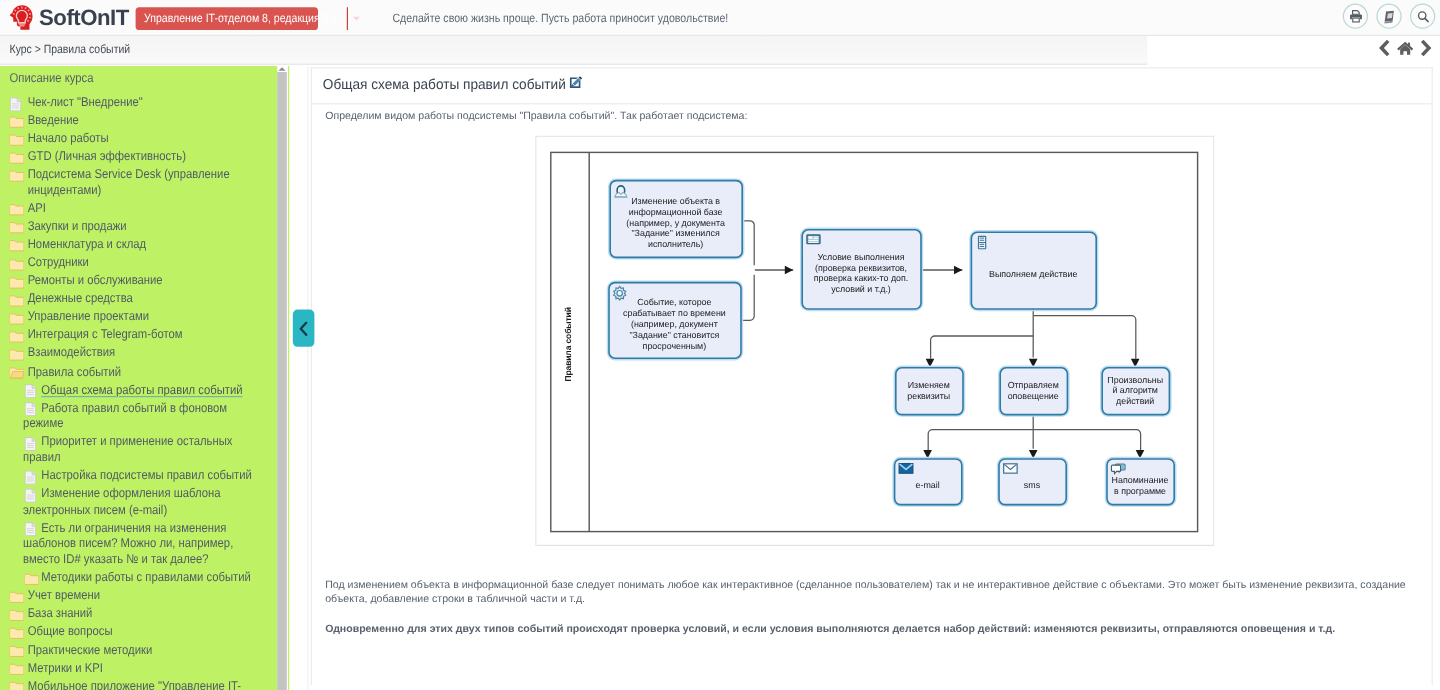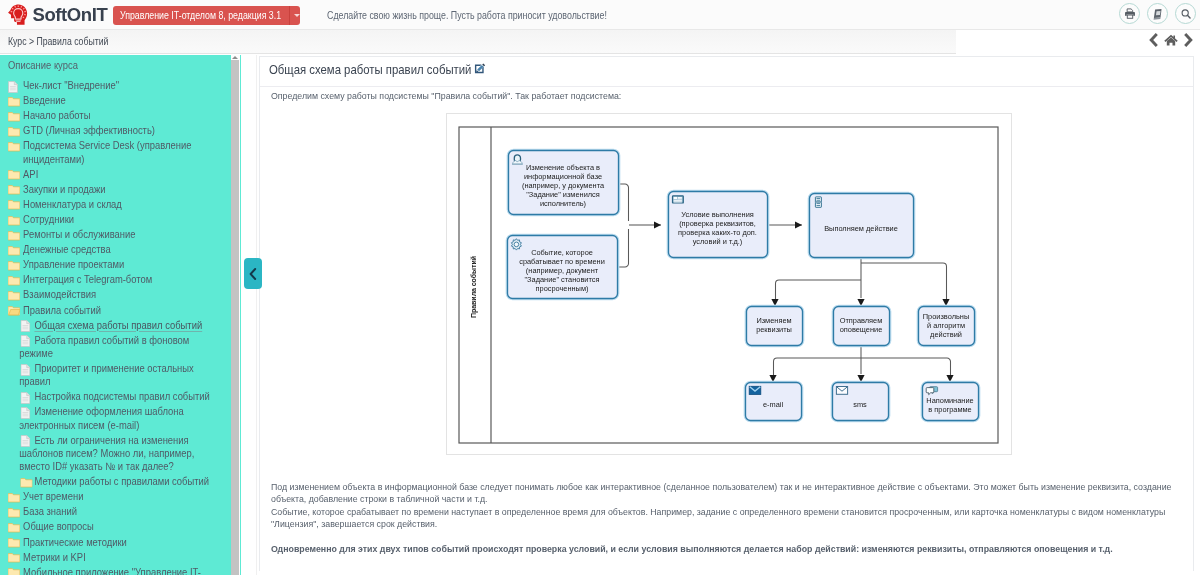--- a/index.html
+++ b/index.html
@@ -10,21 +10,21 @@
     background:#ffffff; color:#333; font-size:13px;
     -webkit-font-smoothing:antialiased;
   }
   
   .topbar { position:absolute; left:0; top:0; width:1200px; height:30px;
      background:#fbfbfb; border-bottom:1px solid #e8e8e8; }
   .logo-wrap { position:absolute; left:7px; top:3px; display:flex; align-items:center;text-align:right; }
   .logo-mark { width:21.5px; height:22px; }
   .logo-text { font-size:18.5px; font-weight:bold; color:#38414e; letter-spacing:-0.4px;
       margin-left:4px; line-height:24px; }
-  .prod-btn { position:absolute; left:113px; top:6px; height:19px; width:187px;
+  .prod-btn { position:absolute; left:113px; top:6px; height:19px; width:152px;
       background:#d9534f; border-radius:3px; color:#fff; font-size:10px;
       line-height:19px; padding-left:0px; white-space:nowrap; }
   .prod-btn .plabel { position:absolute; left:7px; top:0; transform:scaleX(0.88); transform-origin:0 0; }
   .prod-btn .caret-zone { position:absolute; left:176px; top:0; width:15px; height:19px;
       border-left:1px solid #c9413d; }
   .prod-btn .caret { position:absolute; left:4px; top:8px; width:0; height:0;
       border-left:3.4px solid transparent; border-right:3.4px solid transparent;
       border-top:3.6px solid #f7d7d6; }
   .slogan { position:absolute; left:327px; top:6px; font-size:10px; color:#5d6673; line-height:19px;
       transform:scaleX(0.883); transform-origin:0 0; white-space:nowrap; }
@@ -32,21 +32,21 @@
   .circ { width:21px; height:21px; border-radius:50%; border:1px solid #b6d9d4;
       background:#fcfcfc; display:flex; align-items:center; justify-content:center; }
   
   .crumbbar { position:absolute; left:0; top:30px; width:956px; height:24px;
       background:linear-gradient(#f4f4f4,#fafafa); border-bottom:1px solid #e4e4e4; }
   .crumb { position:absolute; left:8px; top:4px; font-size:10px; color:#434a55; line-height:16px;
       transform:scaleX(0.87); transform-origin:0 0; white-space:nowrap; }
   .navicons { position:absolute; left:1148px; top:3px; display:flex; align-items:center; gap:5px; }
   
   .sidebar { position:absolute; left:0; top:55px; width:241px; height:520px;
-      background:#5eead4; overflow:hidden; }
+      background:#bef264; overflow:hidden; }
   .sb-inner { position:absolute; left:0; top:0; width:258px; padding:4px 4px 0 9px;
       transform:scaleX(0.888); transform-origin:0 0; }
   .sb-head { font-size:10.6px; color:#555f6b; line-height:12px; margin:0 0 8px 0px; }
   .sb-item { font-size:10.6px; color:#55606c; line-height:13.2px; position:relative;
       padding-left:17px; text-indent:-17px; margin-bottom:1.9px; }
   .sb-item .ic { display:inline-block; vertical-align:top; margin-right:4px; width:13px; height:13.2px;
       transform:scaleX(1.126); transform-origin:0 0; text-indent:0; position:relative; }
   .sb-item .ic svg { position:absolute; left:0; top:1.6px; }
   .sb-item.l2 { padding-left:12.7px; text-indent:1.1px; margin-left:0px; width:229px; }
   .sb-item.l2 .ic { margin-left:0px; margin-right:3px; }
@@ -301,21 +301,21 @@
     <span class="edit-ic">
       <svg width="12" height="11" viewBox="0 0 16 15">
         <path d="M1.1 2.1h9.1l-1.9 1.9H3v8.1h8.1V6.8L13 4.9v9.2H1.1z" fill="#31567a"></path>
         <path d="M12.5 0.6 15 3.1l-1.5 1.5-2.5-2.5z" fill="#2b3c4f"></path>
         <path d="M10.5 2.6 13 5.1 6.7 11.4 4.2 8.9z" fill="#4c84ae"></path>
         <path d="M3.6 9.6 5.9 11.9 2.7 12.8z" fill="#31567a"></path>
       </svg>
     </span>
   </div>
   <div class="panel-body">
-    <div class="intro">Определим схему работы подсистемы "Правила событий". Так работает подсистема:</div>
+    <div class="intro">Определим видом работы подсистемы "Правила событий". Так работает подсистема:</div>
     <div class="diagram-wrap">
       <svg id="bpmn" width="566" height="342" viewBox="0 0 566 342">
         <rect x="0.5" y="0.5" width="565" height="341" fill="#fff" stroke="#e3e3e3"></rect>
 
         <rect x="13" y="14" width="539" height="316" fill="none" stroke="#595959" stroke-width="1.2"></rect>
         <line x1="45" y1="14" x2="45" y2="330" stroke="#595959" stroke-width="1.2"></line>
         <text x="29.5" y="174" class="lane" text-anchor="middle" transform="rotate(-90 29.5 174)">Правила событий</text>
       <g fill="none" stroke="#595959" stroke-width="1.05">
             <path d="M172 71 H179 a3.5 3.5 0 0 1 3.5 3.5 V108"></path>
             <path d="M171 154 H179 a3.5 3.5 0 0 0 3.5 -3.5 V116"></path>
@@ -456,17 +456,16 @@
                 </g>
               </g>
               <text x="504" y="289.5" text-anchor="middle" class="nt">Напоминание</text>
               <text x="504" y="298.5" text-anchor="middle" class="nt">в программе</text>
             </g>
           </g>
         </svg>
     </div>
     <div class="content-paras">
         <div class="para">Под изменением объекта в информационной базе следует понимать любое как интерактивное (сделанное пользователем) так и не интерактивное действие с объектами. Это может быть изменение реквизита, создание объекта, добавление строки в табличной части и т.д.</div>
-        <div class="para">Событие, которое срабатывает по времени наступает в определенное время для объектов. Например, задание с определенного времени становится просроченным, или карточка номенклатуры с видом номенклатуры "Лицензия", завершается срок действия.</div>
         <div class="para gap">Одновременно для этих двух типов событий происходят проверка условий, и если условия выполняются делается набор действий: изменяются реквизиты, отправляются оповещения и т.д.</div>
       </div>
   </div>
 </div>
 
 </body></html>

